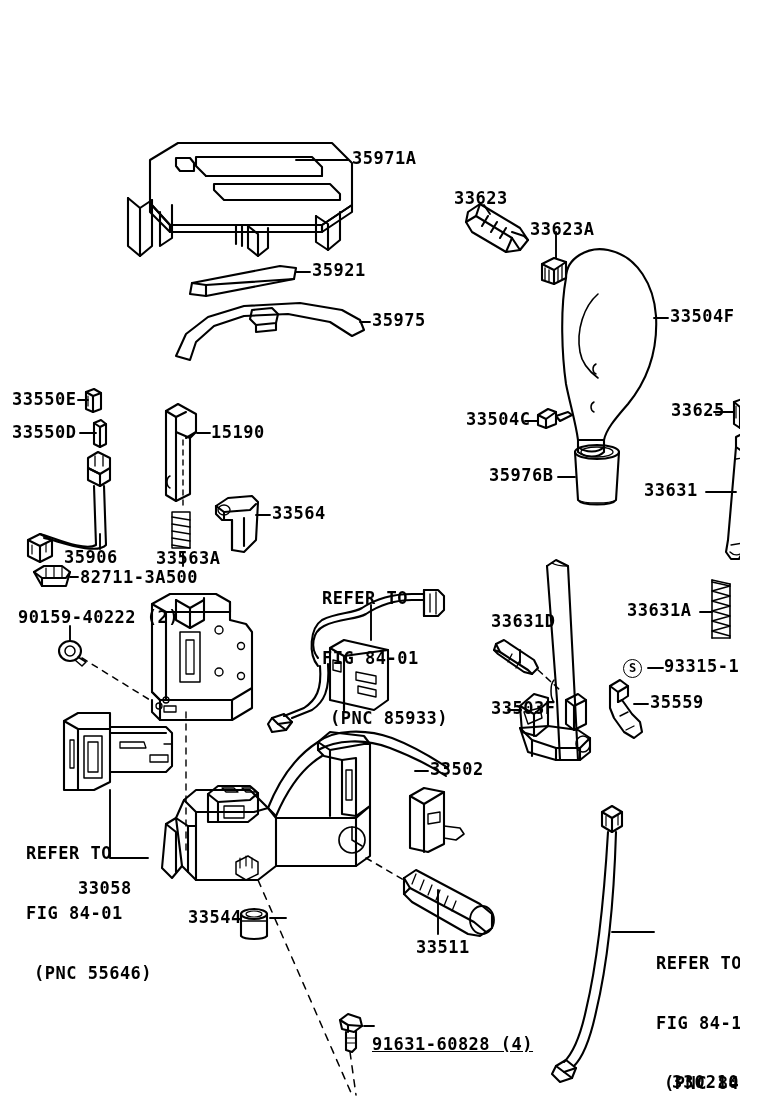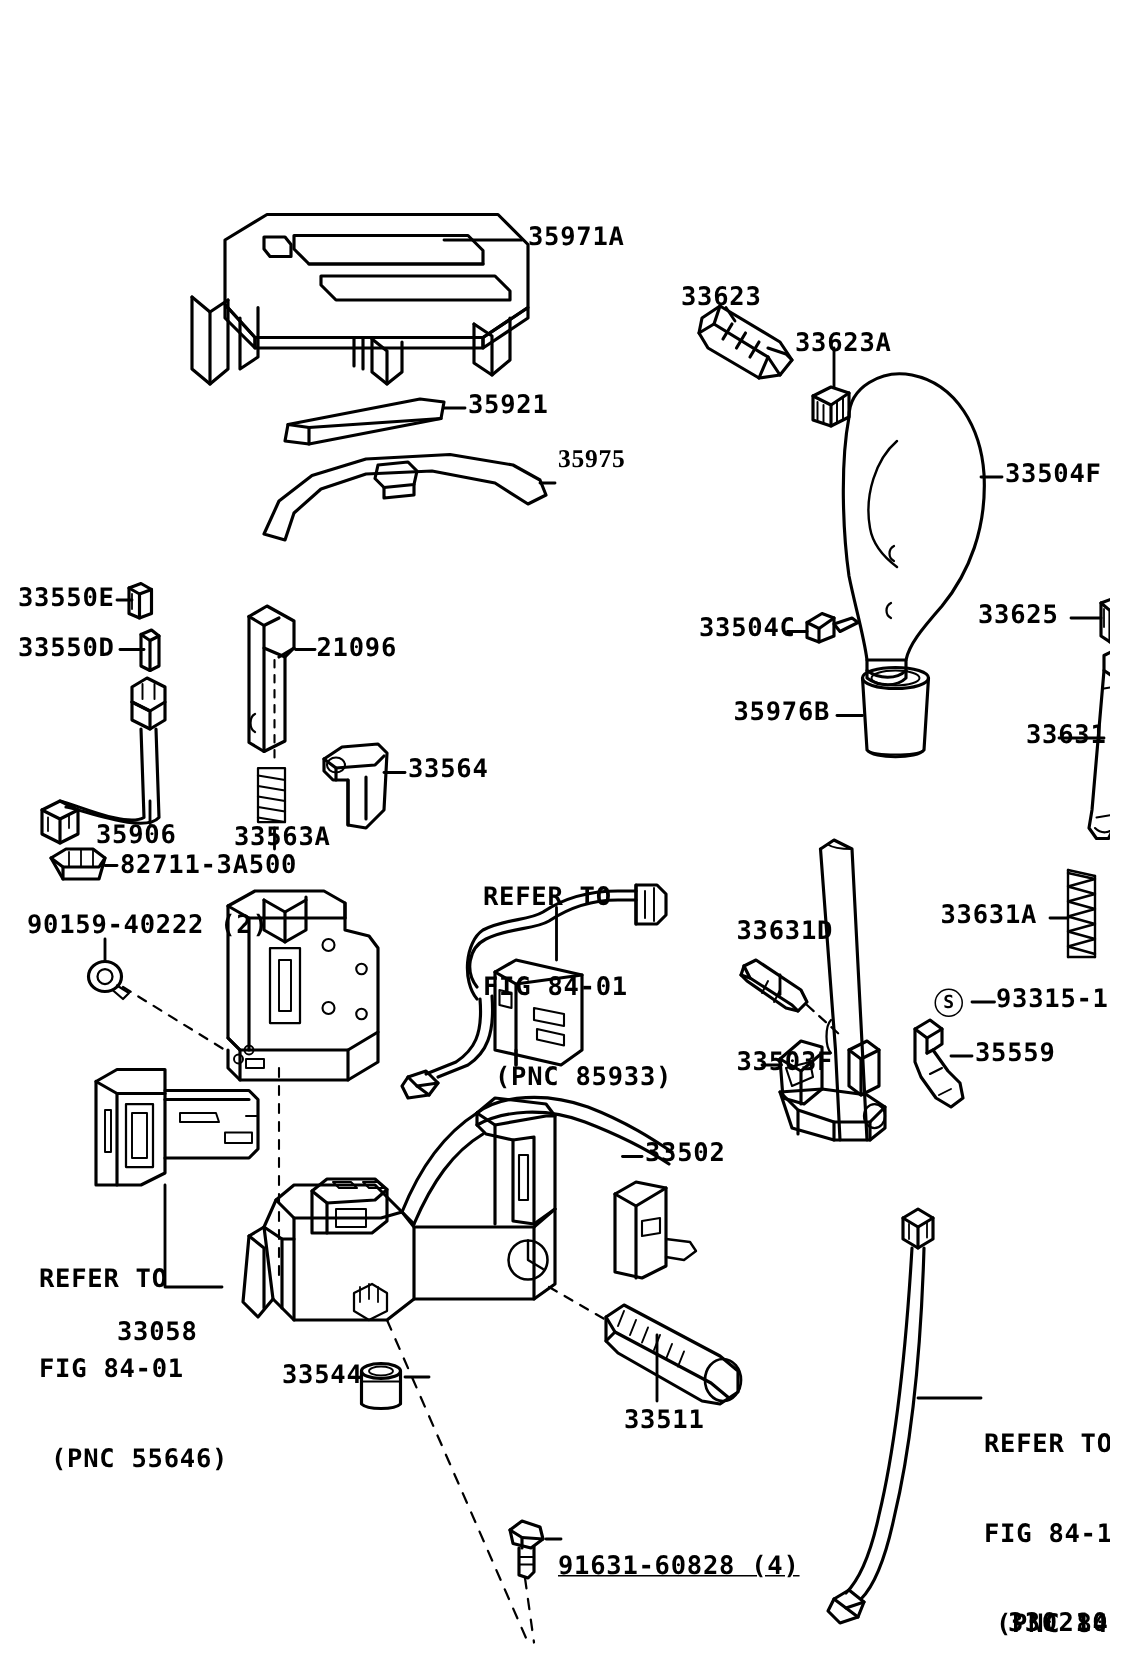--- a/index.html
+++ b/index.html
@@ -472,43 +472,43 @@
 
         <path d="M371 605 L371 640"></path>
         <path d="M110 790 L110 858 L148 858"></path>
         <path d="M612 932 L654 932"></path>
       </g>
     </g>
   </svg>
 
   <div class="lbl" style="left:352px;top:149px;">35971A</div>
   <div class="lbl" style="left:312px;top:261px;">35921</div>
-  <div class="lbl" style="left:372px;top:296px;font-family:Liberation Serif, serif;">35975</div>
+  <div class="lbl" style="left:372px;top:311px;">35975</div>
 
   <div class="lbl" style="left:454px;top:189px;">33623</div>
   <div class="lbl" style="left:530px;top:220px;">33623A</div>
   <div class="lbl" style="left:670px;top:307px;">33504F</div>
   <div class="lbl" style="left:466px;top:410px;">33504C</div>
   <div class="lbl" style="left:489px;top:466px;">35976B</div>
 
-  <div class="lbl" style="left:652px;top:401px;text-align:center;">33625</div>
-  <div class="lbl" style="left:644px;top:481px;margin-left:40px;">33631</div>
+  <div class="lbl" style="left:671px;top:401px;text-align:center;">33625</div>
+  <div class="lbl" style="left:644px;top:481px;">33631</div>
   <div class="lbl" style="left:627px;top:601px;text-align:center;">33631A</div>
   <div class="lbl" style="left:491px;top:612px;">33631D</div>
   <div class="lbl" style="left:664px;top:657px;">93315-14010</div>
   <div class="lbl" style="left:650px;top:693px;">35559</div>
   <div class="lbl" style="left:447px;top:699px;margin-left:44px;">33503F</div>
 
   <div class="lbl" style="left:12px;top:390px;">33550E</div>
   <div class="lbl" style="left:12px;top:423px;">33550D</div>
   <div class="lbl" style="left:64px;top:548px;">35906</div>
   <div class="lbl" style="left:80px;top:568px;text-align:right;">82711-3A500</div>
   <div class="lbl" style="left:18px;top:608px;">90159-40222 (2)</div>
 
-  <div class="lbl" style="left:211px;top:423px;">21096</div>
+  <div class="lbl" style="left:211px;top:423px;">15190</div>
   <div class="lbl" style="left:156px;top:549px;">33563A</div>
   <div class="lbl" style="left:272px;top:504px;">33564</div>
 
   <div class="lbl" style="left:430px;top:760px;">33502</div>
   <div class="lbl" style="left:78px;top:863px;margin-top:16px;">33058</div>
   <div class="lbl" style="left:188px;top:908px;">33544</div>
   <div class="lbl" style="left:416px;top:938px;">33511</div>
   <div class="lbl" style="left:372px;top:1035px;text-decoration:underline;">91631-60828 (4)</div>
 
   <div class="lbl multi" style="left:322px;top:548px;">

